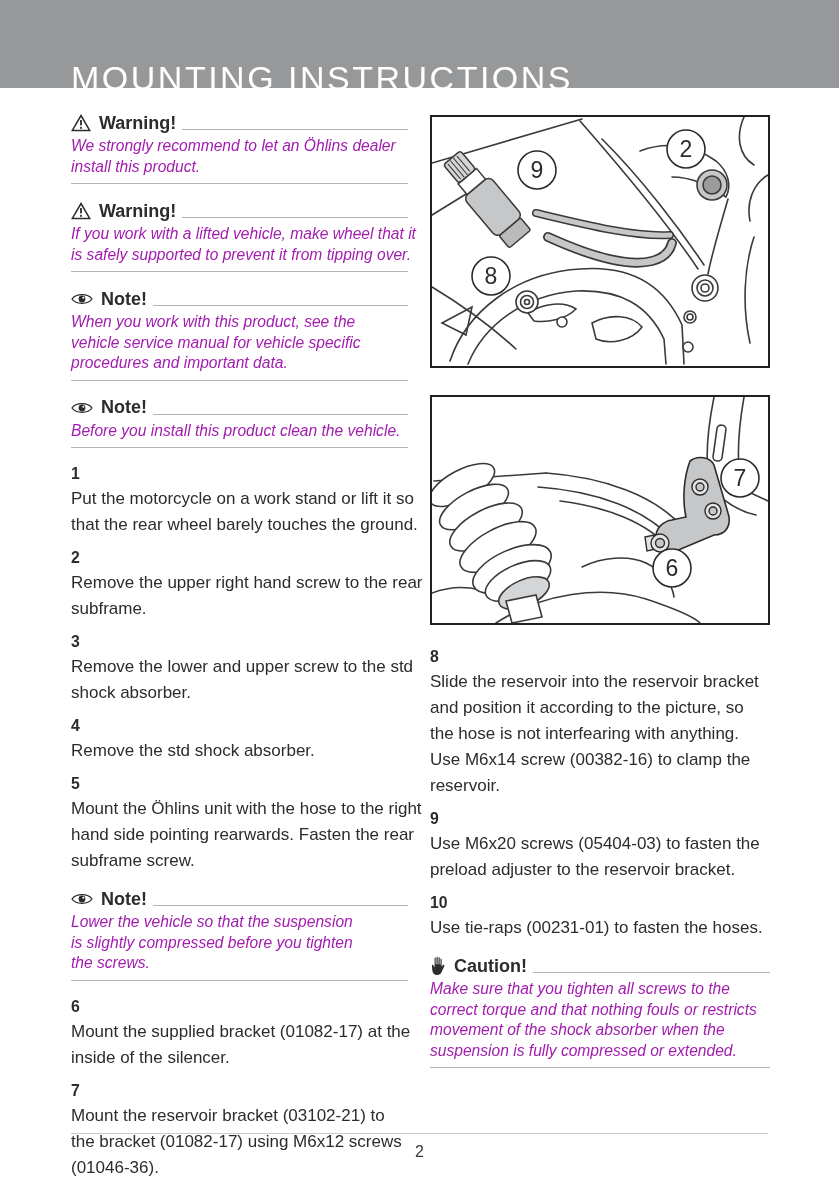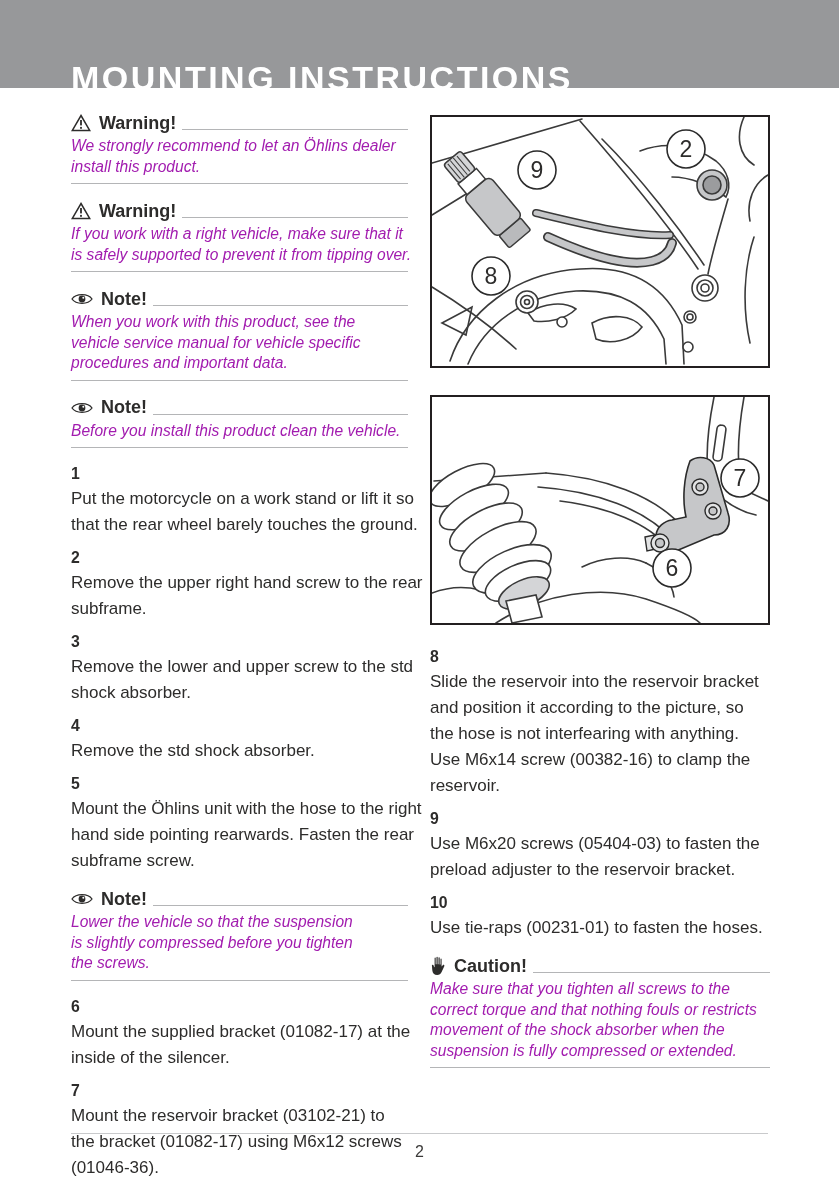--- a/index.html
+++ b/index.html
@@ -9,21 +9,21 @@
     font-family:"Liberation Sans","DejaVu Sans",sans-serif;
     color:#2d2c2b;
   }
   
   .header {
     position:absolute; top:0; left:0; right:0; height:88px;
     background:#97989a;
   }
   .header h1 {
     position:absolute; left:71px; bottom:-7px; margin:0;
-    font-size:34px; font-weight:bold; letter-spacing:2.5px;
+    font-size:34px; font-weight:normal; letter-spacing:2.5px;
     color:#ffffff; line-height:1; white-space:pre;
   }
   
   .col-left  { position:absolute; left:71px;  top:112px; width:337px; }
   .col-right { position:absolute; left:430px; top:115px; width:340px; }
 
   
   .adm { border-bottom:1px solid #b4b5b7; padding-bottom:2px; margin-bottom:16px; }
   .adm-head { display:flex; align-items:center; height:22px; margin-bottom:1px; }
   .adm-icon { display:inline-flex; margin-right:8px; flex:0 0 auto; }
@@ -82,21 +82,21 @@
         <span class="adm-icon">
           <svg width="20" height="18" viewBox="0 0 20 18">
               <path d="M10 1.5 L18.8 16.6 H1.2 Z" fill="none" stroke="#2d2c2b" stroke-width="1.5"></path>
               <rect x="9.1" y="6" width="1.8" height="5.4" fill="#2d2c2b"></rect>
               <rect x="9.1" y="12.9" width="1.8" height="1.9" fill="#2d2c2b"></rect>
             </svg>
         </span>
         <span class="adm-title">Warning!</span>
         <span class="head-rule"></span>
       </div>
-      <p class="adm-body">If you work with a right vehicle, make sure that it
+      <p class="adm-body">If you work with a lifted vehicle, make wheel that it
 is safely supported to prevent it from tipping over.</p>
     </section>
 
     <section class="adm">
       <div class="adm-head">
         <span class="adm-icon">
           <svg width="22" height="14" viewBox="0 0 22 14">
               <path d="M1 7 C5 1.2 17 1.2 21 7 C17 12.8 5 12.8 1 7 Z" fill="none" stroke="#2d2c2b" stroke-width="1.3"></path>
               <circle cx="11" cy="7" r="3.4" fill="#2d2c2b"></circle>
               <circle cx="12.3" cy="5.7" r="1" fill="#ffffff"></circle>

